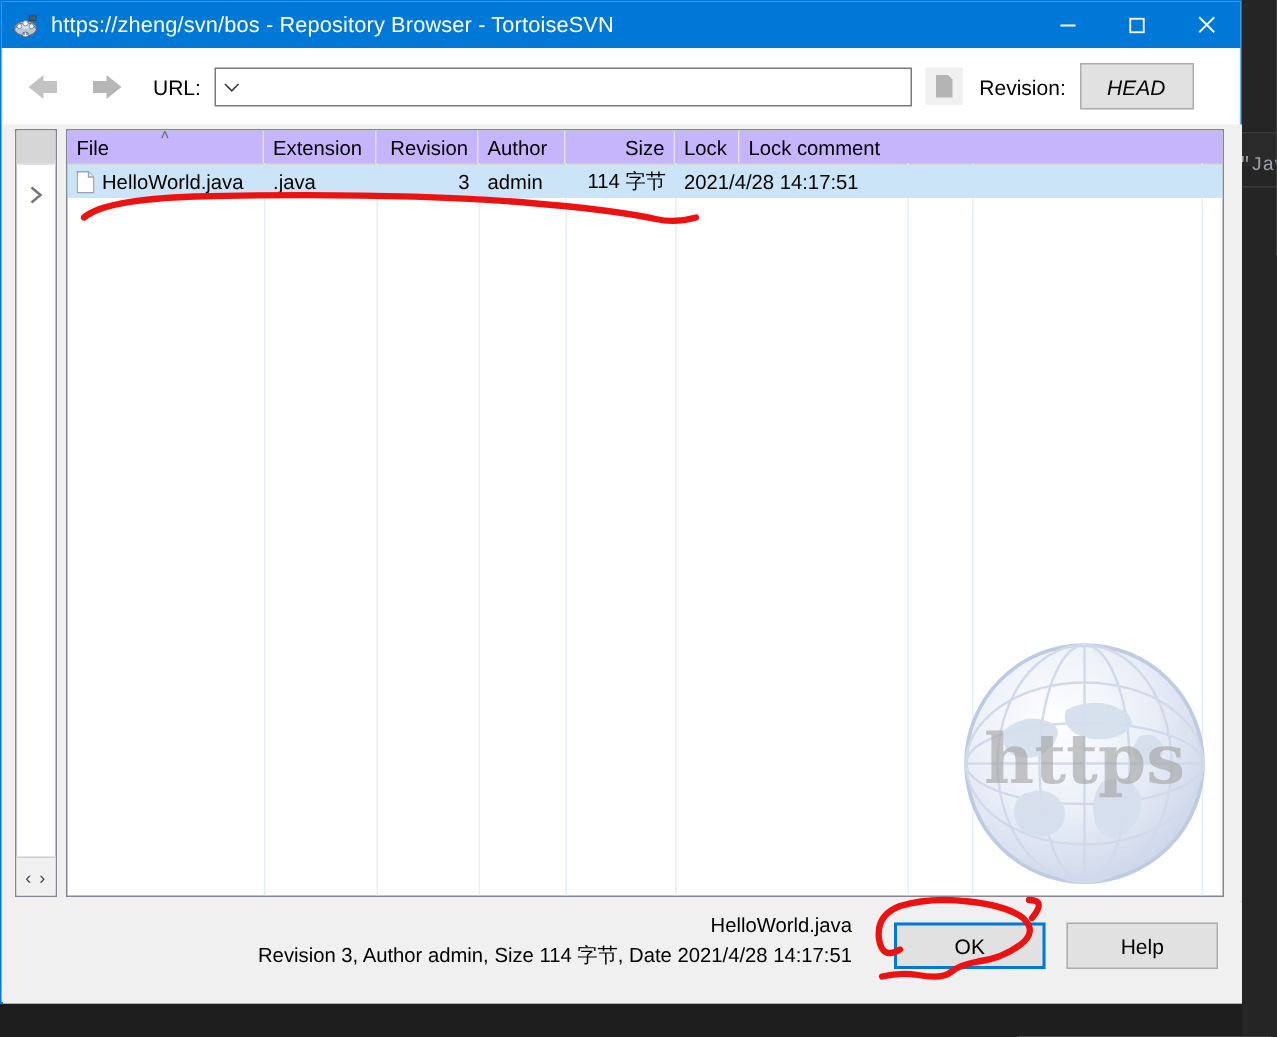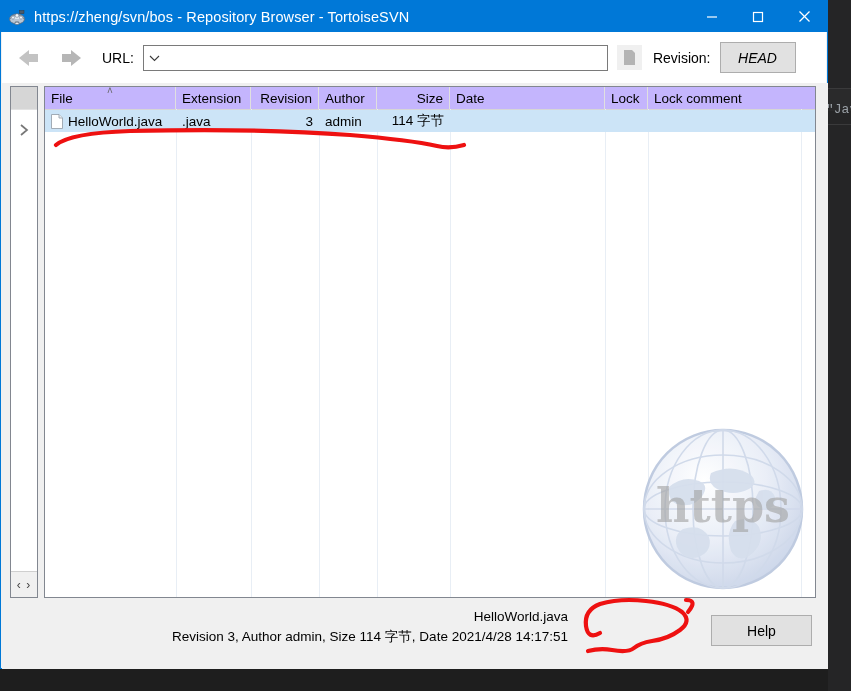--- a/index.html
+++ b/index.html
@@ -466,21 +466,20 @@
 
       <div class="list-header">
         <div class="hcell" style="width:131px;">
           <span>File</span>
           <span class="sort-arrow">˄</span>
         </div>
         <div class="hcell" style="width:75px;">Extension</div>
         <div class="hcell num" style="width:68px;">Revision</div>
         <div class="hcell" style="width:58px;">Author</div>
         <div class="hcell num" style="width:73px;">Size</div>
-        <div class="hcell" style="width:155px;">Date</div>
         <div class="hcell" style="width:43px;">Lock</div>
         <div class="hcell" style="width:153px;border-right:none;">Lock comment</div>
       </div>
 
       <div class="grid">
         <div class="vline" style="left:131px;"></div>
         <div class="vline" style="left:206px;"></div>
         <div class="vline" style="left:274px;"></div>
         <div class="vline" style="left:332px;"></div>
         <div class="vline" style="left:405px;"></div>
@@ -496,20 +495,21 @@
               <path d="M0.5 0.5 h7.5 l3.5 3.5 v10.5 h-11 z" fill="#ffffff" stroke="#9aa4ae" stroke-width="0.9"></path>
               <path d="M8 0.5 v3.5 h3.5" fill="#e8ecf0" stroke="#9aa4ae" stroke-width="0.9"></path>
             </svg>
           </span>
           <span>HelloWorld.java</span>
         </div>
         <div class="cell" style="width:75px;">.java</div>
         <div class="cell num" style="width:68px;">3</div>
         <div class="cell" style="width:58px;">admin</div>
         <div class="cell num" style="width:73px;">114 字节</div>
+        <div class="cell" style="width:155px;">2021/4/28 14:17:51</div>
         <div class="cell" style="width:43px;"></div>
         <div class="cell" style="width:153px;"></div>
       </div>
 
       <div class="watermark">
         <svg width="168" height="168" viewBox="0 0 168 168">
           <defs>
             <radialGradient id="gl" cx="38%" cy="32%" r="72%">
               <stop offset="0%" stop-color="#ffffff"></stop>
               <stop offset="55%" stop-color="#e8edf7"></stop>
@@ -537,20 +537,21 @@
       </div>
     </div>
   </div>
 
   <div class="footer">
     <div class="status-wrap">
       <div class="status-line">HelloWorld.java</div>
       <div class="status-line">Revision 3, Author admin, Size 114 字节, Date 2021/4/28 14:17:51</div>
     </div>
   </div>
+  <div class="ok-btn">OK</div>
   <div class="help-btn">Help</div>
 </div>
 
 <svg class="ink">
   <path d="M56 145 Q70 133 130 131 Q260 128 350 135 Q410 140 437 146 Q450 149 464 145" fill="none" stroke="#ee1111" stroke-width="4.2" stroke-linecap="round"></path>
   <path d="M600 633 Q588 640 586 626 Q584 610 600 604 Q620 598 646 601 Q672 604 682 612
            Q692 621 680 630 Q668 639 652 641 Q640 643 634 648 Q628 653 612 650
            Q600 648 588 651" fill="none" stroke="#ee1111" stroke-width="4.2" stroke-linecap="round" stroke-linejoin="round"></path>
   <path d="M688 612 Q698 600 686 600" fill="none" stroke="#ee1111" stroke-width="4.2" stroke-linecap="round"></path>
 </svg>

